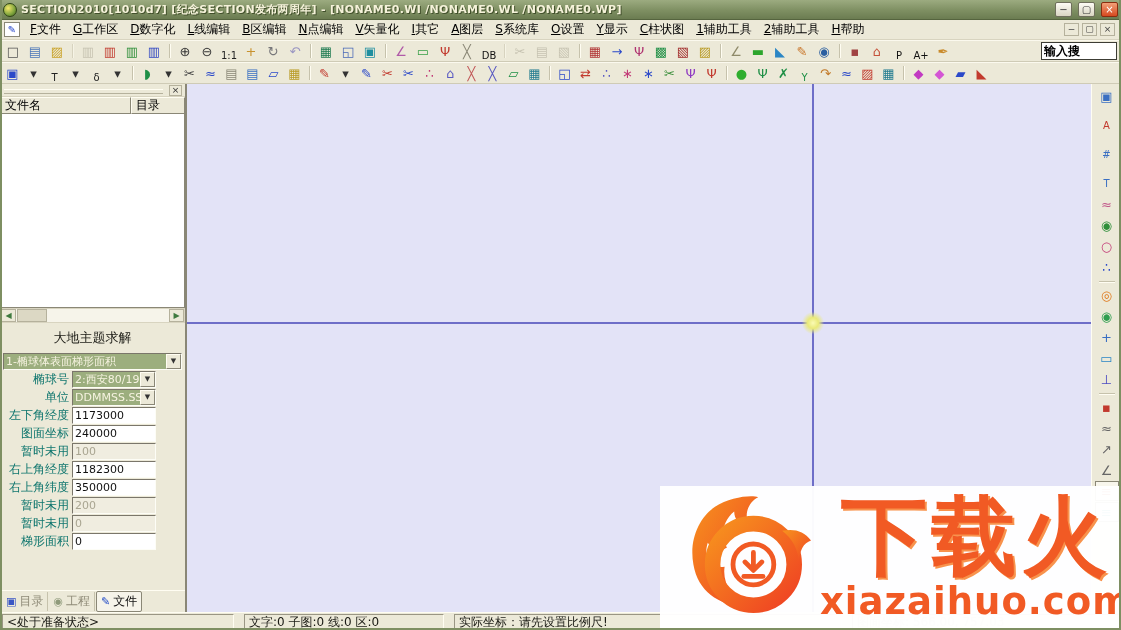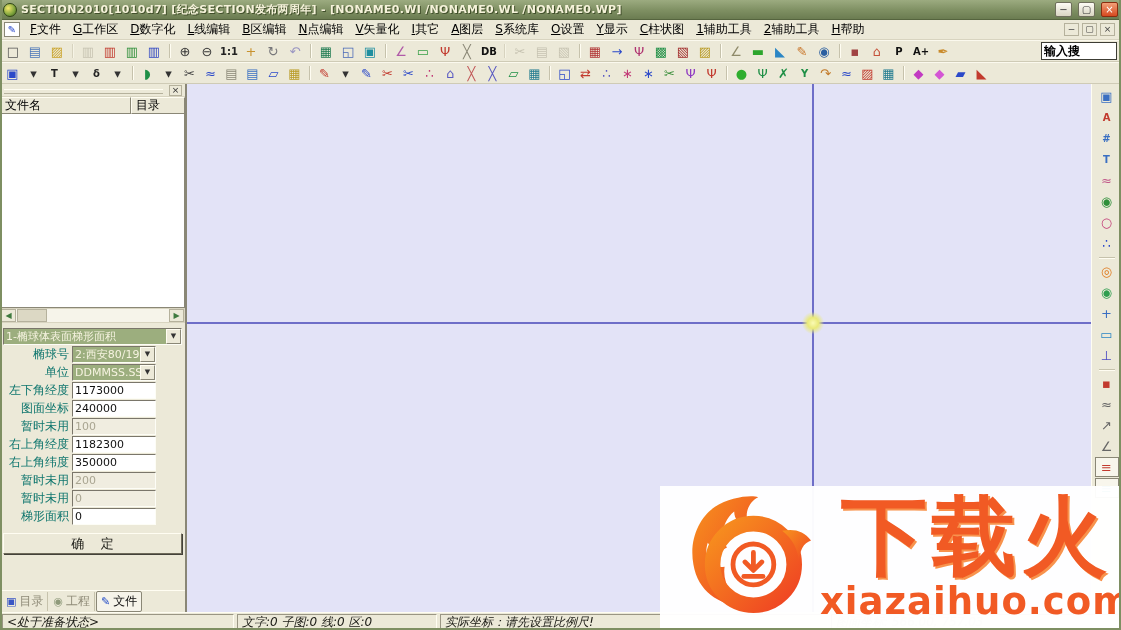--- a/index.html
+++ b/index.html
@@ -29,21 +29,21 @@
   .mdi-btn { width:15px; height:13px; font-size:9px; line-height:11px; text-align:center;
     border:1px solid #b5b19c; background:#ece9d8; color:#444; }
 
   
   .toolbar { position:absolute; left:0; width:100%; height:22px; background:#ece9d8;
     border-top:1px solid #fbf9ee; border-bottom:1px solid #cfcbb6; display:flex; align-items:center; padding:0 2px; }
   .tb1 { top:40px; } .tb2 { top:62px; }
   .tb-icons { display:flex; align-items:center; height:100%; flex:1; overflow:hidden; }
   .tb-icon { width:22px; height:20px; display:flex; align-items:center; justify-content:center;
     font-size:13px; flex:0 0 auto; border:1px solid transparent; position:relative; }
-  .tb-icon.text { font-size:10px; font-weight:bold; }
+  .tb-icon.text { font-size:10px; font-weight:normal;margin-top:8px; }
   .tb-icon.disabled { opacity:.55; }
   .tb-icon.sep { margin-left:9px; }
   .tb-icon.sep::before { content:""; position:absolute; left:-6px; top:2px; bottom:2px;
     border-left:1px solid #c6c2ac; border-right:1px solid #fffdf2; }
   .tb-icon.boxed { border:1px solid #8a8776; background:#f8f6ec; }
   .tb2 .tb-icon { width:21px; }
   .tb-search { width:76px; height:18px; margin:0 2px; border:1px solid #3c3c34; font-weight:bold;
     font-size:12px; padding:0 2px; background:#fff; font-family:inherit; }
 
   
@@ -101,21 +101,21 @@
   .righttoolbar { position:absolute; right:0; top:84px; width:30px; bottom:18px; background:#ece9d8;
     border-left:1px solid #fffdf2; }
   .rt-icons { display:flex; flex-direction:column; align-items:center; padding-top:2px; }
   .rt-icons .tb-icon { width:24px; height:20px; margin-bottom:1px; }
   .rt-icons .tb-icon.sep { margin-left:0; margin-top:7px; }
   .rt-icons .tb-icon.sep::before { left:3px; right:3px; top:-5px; bottom:auto; border-left:none; border-right:none;
     border-top:1px solid #c6c2ac; border-bottom:1px solid #fffdf2; }
 
   
   .statusbar { position:absolute; left:0; right:0; bottom:0; height:18px; background:#ece9d8;
-    border-top:1px solid #fffdf2; display:flex; gap:3px; padding:1px 2px; align-items:stretch;font-style:italic; }
+    border-top:1px solid #fffdf2; display:flex; gap:10px; padding:1px 2px; align-items:stretch; }
   .seg { border:1px solid; border-color:#9a9684 #fffdf2 #fffdf2 #9a9684; font-size:12px; line-height:14px;
     padding:0 4px; white-space:nowrap; overflow:hidden; color:#1a1a14; }
   .statusbar > div:nth-of-type(1) { width:232px; }
   .statusbar > div:nth-of-type(2) { width:200px; }
   .statusbar > div:nth-of-type(3) { width:388px; }
   .statusbar > div:nth-of-type(4) { flex:1; color:#b8b4a0; }
 
   
   .watermark { position:absolute; left:660px; top:486px; right:0; bottom:0;
     background:rgba(255,255,255,.965); display:flex; align-items:center; padding:4px 6px 8px 10px; z-index:50; }
@@ -542,20 +542,21 @@
     <span class="list-hcell c2">目录</span>
   </div>
   <div class="list-body"></div>
   <div class="hscroll">
     <span class="hs-btn">◀</span>
     <span class="hs-thumb"></span>
     <span class="hs-track"></span>
     <span class="hs-btn">▶</span>
   </div>
   <div class="solver">
+    <div class="solver-title">大地主题求解</div>
     <div>
 
         <div class="frow combo wide">
 
           <span class="fctrl">
             <span class="fval">1-椭球体表面梯形面积</span>
             <span class="combo-btn">▼</span>
           </span>
         </div>
 
@@ -632,21 +633,20 @@
         </div>
 
         <div class="frow">
           <span class="flabel">梯形面积</span>
           <span class="fctrl">
             <span class="fval">0</span>
 
           </span>
         </div>
       </div>
-    <button class="ok-btn">确    定</button>
   </div>
   <div class="panel-tabs">
 
       <span class="ptab">
         <span class="ptab-icon" style="color: rgb(58, 86, 196);">▣</span>
         <span class="ptab-label">目录</span>
       </span>
 
       <span class="ptab">
         <span class="ptab-icon" style="color: rgb(143, 154, 122);">◉</span>

